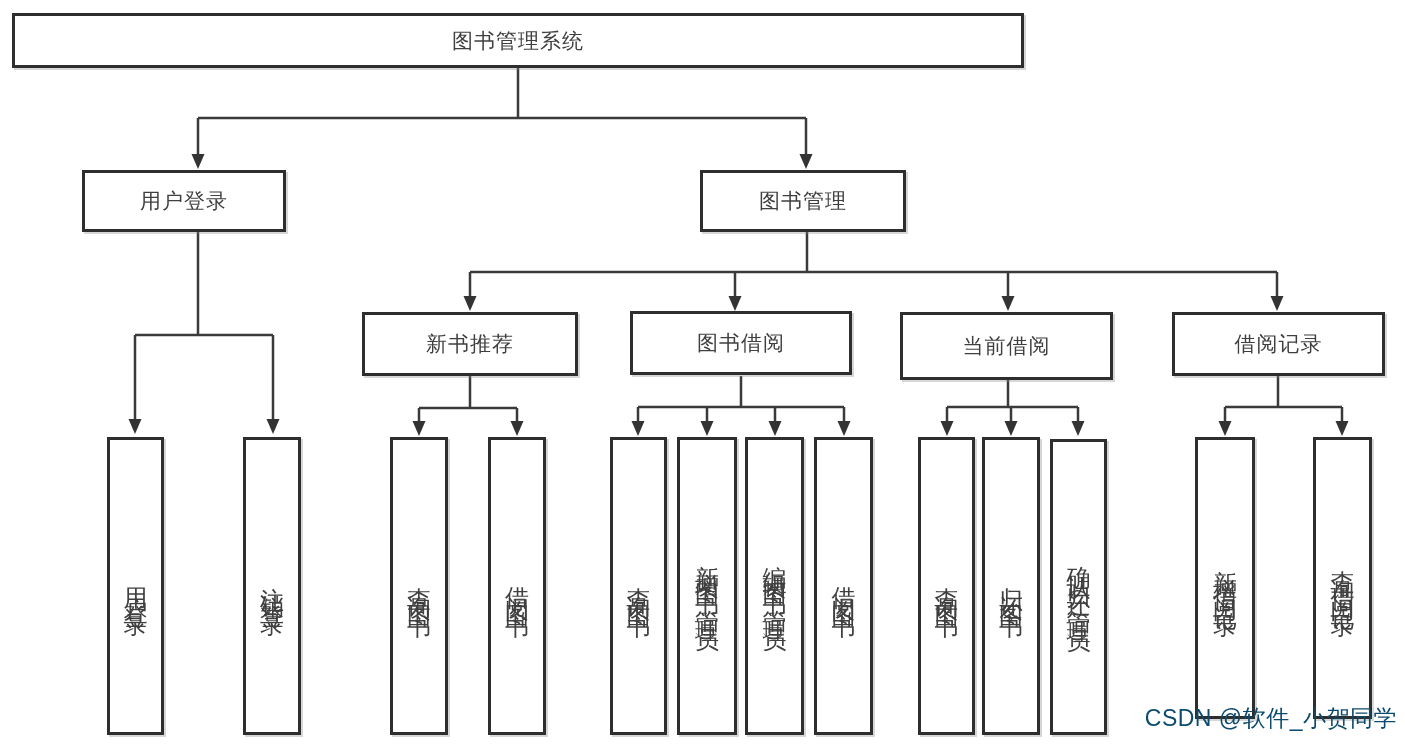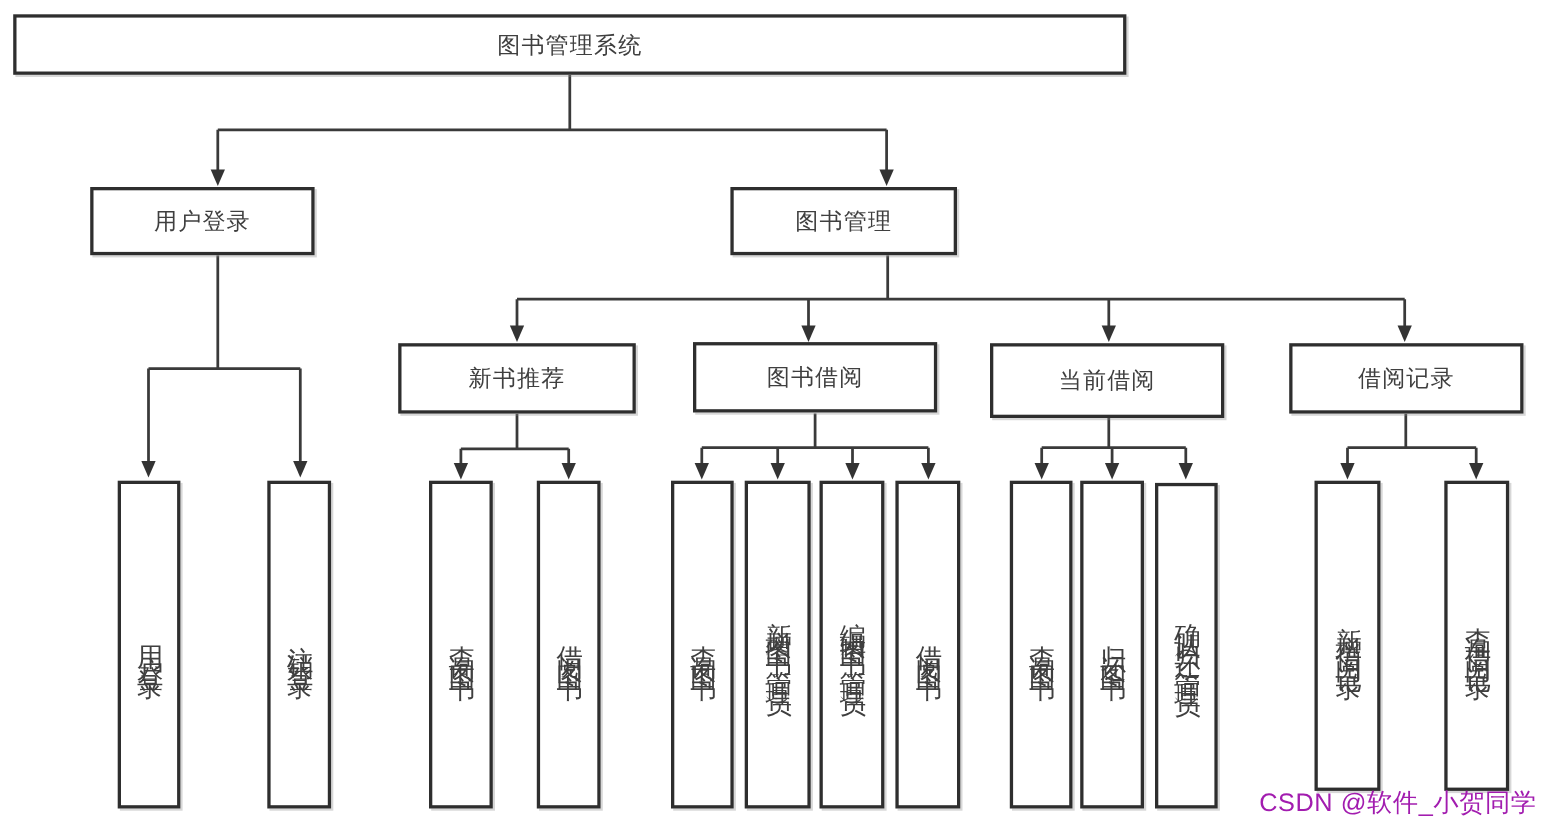--- a/index.html
+++ b/index.html
@@ -38,24 +38,24 @@
     writing-mode: vertical-rl;
     text-orientation: mixed;
     font-size: 24px;
     line-height: 1;
     letter-spacing: 9px;
     white-space: nowrap;
   }
   .watermark {
     position: absolute;
     right: 8px;
-    bottom: 2px;
+    bottom: 13px;
     font-size: 23px;
     letter-spacing: 0.5px;
-    color: #a21caf;
+    color: #0c4a6e;
     z-index: 6;
     white-space: nowrap;
   }
 </style>
 </head>
 <body>
 
 <div class="stage">
 
   <svg class="connectors" viewBox="0 0 1405 747" xmlns="http://www.w3.org/2000/svg">
@@ -98,21 +98,21 @@
     </g>
   </svg>
 
   <div class="node hbox" style="left:12px; top:13px; width:1012px; height:55px">
     <span class="lbl">图书管理系统</span>
   </div>
 
   <div class="node hbox" style="left:82px; top:170px; width:204px; height:62px">
     <span class="lbl">用户登录</span>
   </div>
-  <div class="node hbox" style="left:664px; top:170px; width:206px; height:62px">
+  <div class="node hbox" style="left:700px; top:170px; width:206px; height:62px">
     <span class="lbl">图书管理</span>
   </div>
 
   <div class="node hbox" style="left:362px; top:312px; width:216px; height:64px">
     <span class="lbl">新书推荐</span>
   </div>
   <div class="node hbox" style="left:630px; top:311px; width:222px; height:64px">
     <span class="lbl">图书借阅</span>
   </div>
   <div class="node hbox" style="left:900px; top:312px; width:213px; height:68px">

